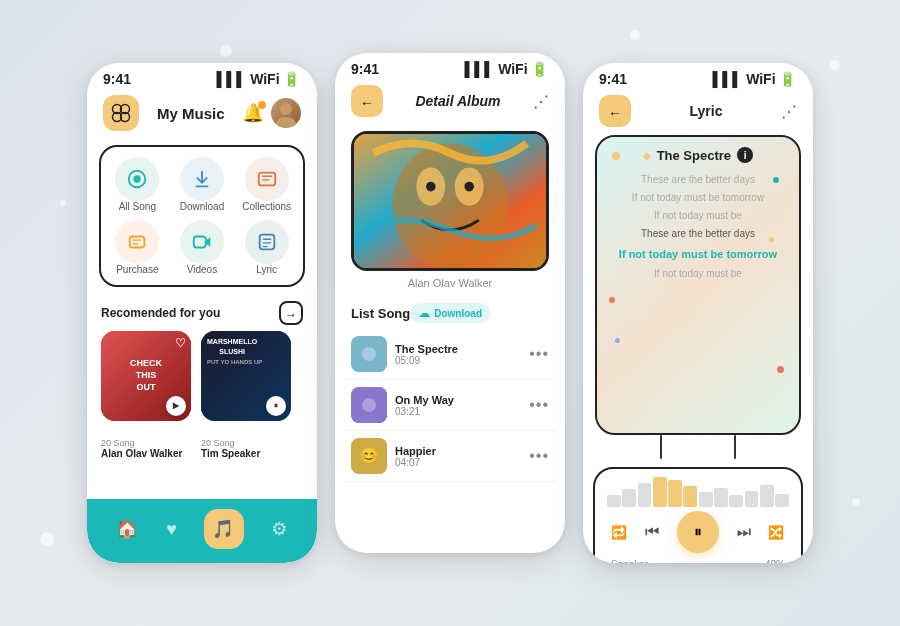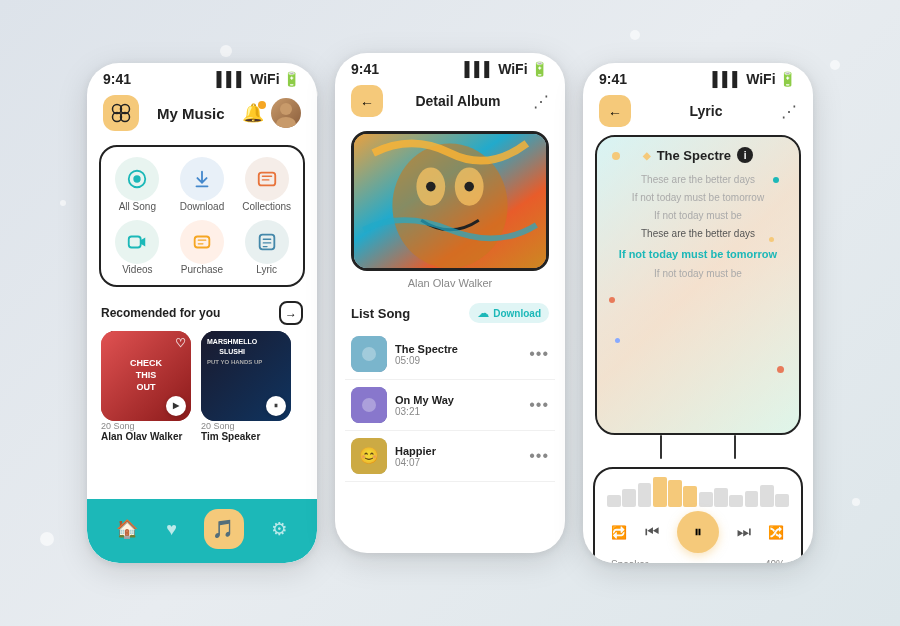--- a/index.html
+++ b/index.html
@@ -171,21 +171,21 @@
       box-shadow: 0 1px 4px rgba(0,0,0,0.2);
     }
     .heart-icon-sm {
       position: absolute; top: 5px; right: 5px;
       font-size: 12px; color: rgba(255,255,255,0.8);
     }
     .pin-icon {
       position: absolute; top: -5px; left: 10px;
       width: 2px; height: 12px; background: #333;
     }
-    .rec-info { padding: 0 0; }
+    .rec-info { padding: 17px 0; }
     .rec-count { font-size: 9px; color: #888; }
     .rec-artist { font-size: 10px; font-weight: 600; color: #222; }
 
     
     .bottom-nav {
       position: absolute; bottom: 0; left: 0; right: 0;
       background: #1cb8b8;
       border-radius: 0 0 32px 32px;
       display: flex;
       justify-content: space-around;
@@ -206,21 +206,21 @@
       display: flex; align-items: center; justify-content: space-between;
       padding: 4px 16px 8px;
     }
     .back-btn {
       width: 32px; height: 32px;
       background: #f5c97a;
       border-radius: 10px;
       display: flex; align-items: center; justify-content: center;
       font-size: 14px; cursor: pointer;
     }
-    .ph2-title { font-size: 14px; font-weight: 700; color: #222; }
+    .ph2-title { font-size: 14px; font-weight: 700; color: #222; font-style: italic; }
     .share-icon { font-size: 16px; color: #555; cursor: pointer; }
 
     .album-art {
       margin: 6px 16px;
       height: 140px;
       border-radius: 16px;
       overflow: hidden;
       position: relative;
       border: 3px solid #222;
     }
@@ -228,23 +228,22 @@
       width: 100%; height: 100%;
       background: linear-gradient(135deg, #d4891a, #48a8d4, #cc5500);
       position: relative;
       overflow: hidden;
     }
 
     .song-title-big { text-align: center; font-size: 17px; font-weight: 800; color: #222; margin: 8px 0 2px; }
     .song-artist { text-align: center; font-size: 11px; color: #888; margin-bottom: 8px; }
 
     .list-song-header {
-      display: flex; justify-content: space-between; align-items: center;
+      display: flex; align-items: center;
       padding: 6px 16px;
-      gap: 32px;
     }
     .list-song-label { font-size: 13px; font-weight: 700; color: #222; }
     .download-badge {
       display: flex; align-items: center; gap: 4px;
       background: #e0f5f5; border-radius: 12px; padding: 3px 8px;
     }
     .dl-icon { font-size: 12px; color: #1cb8b8; }
     .dl-text { font-size: 10px; color: #1cb8b8; font-weight: 600; }
 
     .song-list { padding: 0 10px; }
@@ -437,36 +436,36 @@
           <div class="menu-icon-wrap mi-collections">
             <svg width="22" height="22" viewBox="0 0 24 24">
               <rect x="3" y="5" width="18" height="14" rx="3" fill="none" stroke="#e8733a" stroke-width="2"></rect>
               <line x1="7" y1="9" x2="17" y2="9" stroke="#e8733a" stroke-width="1.5" stroke-linecap="round"></line>
               <line x1="7" y1="13" x2="14" y2="13" stroke="#e8733a" stroke-width="1.5" stroke-linecap="round"></line>
             </svg>
           </div>
           <span class="menu-label">Collections</span>
         </div>
         <div class="menu-item">
+          <div class="menu-icon-wrap mi-purchase">
+            <svg width="22" height="22" viewBox="0 0 24 24">
+              <rect x="4" y="6" width="16" height="12" rx="3" fill="none" stroke="#f5a623" stroke-width="2"></rect>
+              <path d="M8 10h8M8 14h5" stroke="#f5a623" stroke-width="1.5" stroke-linecap="round"></path>
+            </svg>
+          </div>
+          <span class="menu-label">Purchase</span>
+        </div>
+        <div class="menu-item">
           <div class="menu-icon-wrap mi-videos">
             <svg width="22" height="22" viewBox="0 0 24 24">
               <rect x="3" y="6" width="13" height="12" rx="3" fill="none" stroke="#1cb8b8" stroke-width="2"></rect>
               <path d="M16 10l5-3v10l-5-3V10z" fill="#1cb8b8"></path>
             </svg>
           </div>
           <span class="menu-label">Videos</span>
-        </div>
-        <div class="menu-item">
-          <div class="menu-icon-wrap mi-purchase">
-            <svg width="22" height="22" viewBox="0 0 24 24">
-              <rect x="4" y="6" width="16" height="12" rx="3" fill="none" stroke="#f5a623" stroke-width="2"></rect>
-              <path d="M8 10h8M8 14h5" stroke="#f5a623" stroke-width="1.5" stroke-linecap="round"></path>
-            </svg>
-          </div>
-          <span class="menu-label">Purchase</span>
         </div>
         <div class="menu-item">
           <div class="menu-icon-wrap mi-lyric">
             <svg width="22" height="22" viewBox="0 0 24 24">
               <rect x="4" y="4" width="16" height="16" rx="3" fill="none" stroke="#4488aa" stroke-width="2"></rect>
               <line x1="8" y1="9" x2="16" y2="9" stroke="#4488aa" stroke-width="1.5" stroke-linecap="round"></line>
               <line x1="8" y1="13" x2="16" y2="13" stroke="#4488aa" stroke-width="1.5" stroke-linecap="round"></line>
               <line x1="8" y1="17" x2="12" y2="17" stroke="#4488aa" stroke-width="1.5" stroke-linecap="round"></line>
             </svg>
           </div>

